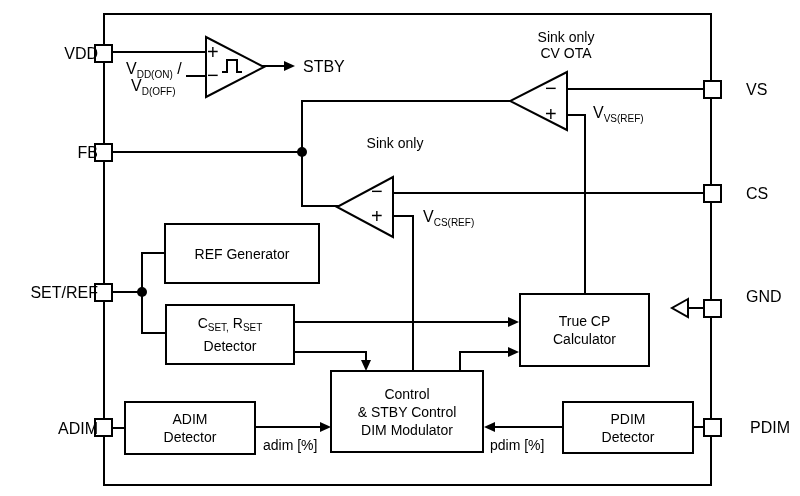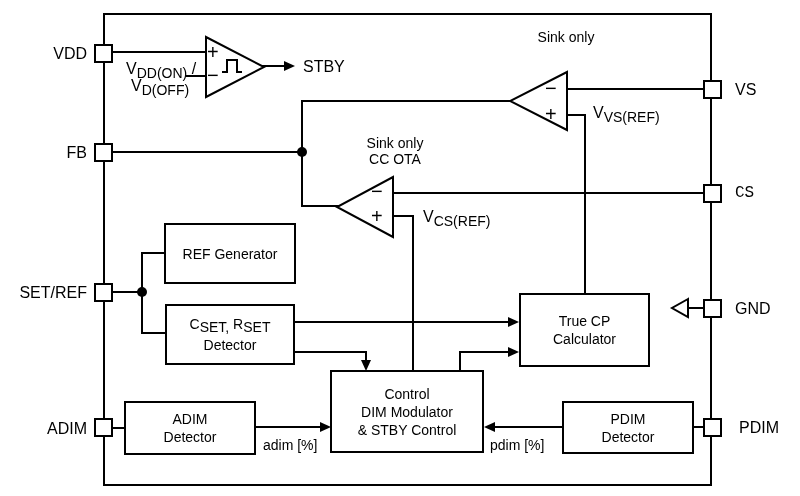--- a/index.html
+++ b/index.html
@@ -4,26 +4,26 @@
 <style>
   html,body{margin:0;padding:0;}
   body{font-family:"Liberation Sans","DejaVu Sans",sans-serif;background:#ffffff;}
   #stage{position:relative;width:800px;height:496px;background:#ffffff;overflow:hidden;color:#000;}
   .chip{position:absolute;left:103px;top:13px;width:609px;height:473px;border:2px solid #000;box-sizing:border-box;background:transparent;}
   .wire{position:absolute;background:#000;}
   .pin{position:absolute;width:19px;height:19px;border:2px solid #000;background:#fff;box-sizing:border-box;}
   .blk{position:absolute;border:2px solid #000;background:#fff;box-sizing:border-box;
        display:flex;flex-direction:column;align-items:center;justify-content:center;
        font-size:14px;line-height:18px;text-align:center;}
-  .pinlabel{position:absolute;font-size:16px;line-height:19px;white-space:nowrap;}
+  .pinlabel{position:absolute;font-size:16px;line-height:19px;white-space:nowrap;margin-left:11px;}
   .r{text-align:right;}
   .lbl{position:absolute;font-size:16px;line-height:17px;white-space:nowrap;}
   .cap{position:absolute;font-size:14px;line-height:16px;text-align:center;white-space:nowrap;}
   .pm{position:absolute;font-size:20px;line-height:18px;font-weight:400;}
-  .sublbl sub,.vlab sub{font-size:14px;margin-top:36px;}
+  .sublbl sub,.vlab sub{font-size:10px;margin-top:36px;}
   .arr-r{position:absolute;width:0;height:0;border-top:5px solid transparent;border-bottom:5px solid transparent;border-left:11px solid #000;}
   .arr-l{position:absolute;width:0;height:0;border-top:5px solid transparent;border-bottom:5px solid transparent;border-right:11px solid #000;}
   .arr-d{position:absolute;width:0;height:0;border-left:5px solid transparent;border-right:5px solid transparent;border-top:11px solid #000;}
   .dot{position:absolute;width:10px;height:10px;border-radius:50%;background:#000;}
   svg{position:absolute;overflow:visible;}
   .small{font-size:14px;line-height:16px;}
 </style>
 </head>
 <body>
 
@@ -91,38 +91,38 @@
   </svg>
   <div class="pm" style="left:545px;top:79px;">−</div>
   <div class="pm" style="left:545px;top:105px;">+</div>
 
   <svg style="left:334px;top:174px;" width="62" height="66" viewBox="0 0 62 66">
     <polygon points="59,3 59,63 3,33" fill="#ffffff" stroke="#000000" stroke-width="2"></polygon>
   </svg>
   <div class="pm" style="left:371px;top:182px;">−</div>
   <div class="pm" style="left:371px;top:207px;">+</div>
 
-  <div class="blk" style="left:164px;top:223px;width:132px;height:61px;">
+  <div class="blk" style="left:164px;top:223px;width:156px;height:61px;">
     <div>REF Generator</div>
   </div>
 
   <div class="blk" style="left:165px;top:304px;width:130px;height:61px;">
     <div class="sublbl"><span>C</span><sub>SET,</sub><span> R</span><sub>SET</sub></div>
     <div>Detector</div>
   </div>
 
   <div class="blk" style="left:519px;top:293px;width:131px;height:74px;justify-content:center;">
     <div>True CP</div>
     <div>Calculator</div>
   </div>
 
   <div class="blk" style="left:330px;top:370px;width:154px;height:83px;">
     <div>Control</div>
+    <div>&amp; STBY Control</div>
     <div>DIM Modulator</div>
-    <div>&amp; STBY Control</div>
   </div>
 
   <div class="blk" style="left:124px;top:401px;width:132px;height:54px;">
     <div>ADIM</div>
     <div>Detector</div>
   </div>
 
   <div class="blk" style="left:562px;top:401px;width:132px;height:53px;">
     <div>PDIM</div>
     <div>Detector</div>
@@ -135,35 +135,35 @@
   <div class="pin" style="left:703px;top:80px;"></div>
   <div class="pin" style="left:703px;top:184px;"></div>
   <div class="pin" style="left:703px;top:299px;"></div>
   <div class="pin" style="left:703px;top:418px;"></div>
 
   <div class="pinlabel r" style="left:20px;top:44px;width:67px;">VDD</div>
   <div class="pinlabel r" style="left:20px;top:143px;width:67px;">FB</div>
   <div class="pinlabel r" style="left:8px;top:283px;width:79px;">SET/REF</div>
   <div class="pinlabel r" style="left:20px;top:419px;width:67px;">ADIM</div>
   <div class="pinlabel" style="left:735px;top:80px;">VS</div>
-  <div class="pinlabel" style="left:735px;top:184px;font-family:Liberation Mono, monospace;">CS</div>
-  <div class="pinlabel" style="left:735px;top:299px;text-align:center;">GND</div>
+  <div class="pinlabel" style="left:735px;top:184px;">CS</div>
+  <div class="pinlabel" style="left:735px;top:287px;text-align:center;">GND</div>
   <div class="pinlabel" style="left:739px;top:418px;">PDIM</div>
 
   <div class="lbl" style="left:303px;top:58px;">STBY</div>
 
   <div class="lbl sublbl vlab" style="left:126px;top:60px;"><span>V</span><sub>DD(ON)</sub><span> /</span></div>
   <div class="lbl sublbl vlab" style="left:131px;top:77px;"><span>V</span><sub>D(OFF)</sub></div>
 
   <div class="cap" style="left:516px;top:29px;width:100px;">
     <div>Sink only</div>
+    <div>CV OTA</div>
   </div>
   <div class="cap" style="left:345px;top:135px;width:100px;">
     <div>Sink only</div>
-    <div>CC OTA</div>
   </div>
 
   <div class="lbl sublbl vlab" style="left:593px;top:104px;"><span>V</span><sub>VS(REF)</sub></div>
   <div class="lbl sublbl vlab" style="left:423px;top:208px;"><span>V</span><sub>CS(REF)</sub></div>
 
   <div class="lbl small" style="left:263px;top:437px;">adim [%]</div>
   <div class="lbl small" style="left:490px;top:437px;">pdim [%]</div>
 
 </div>
 

